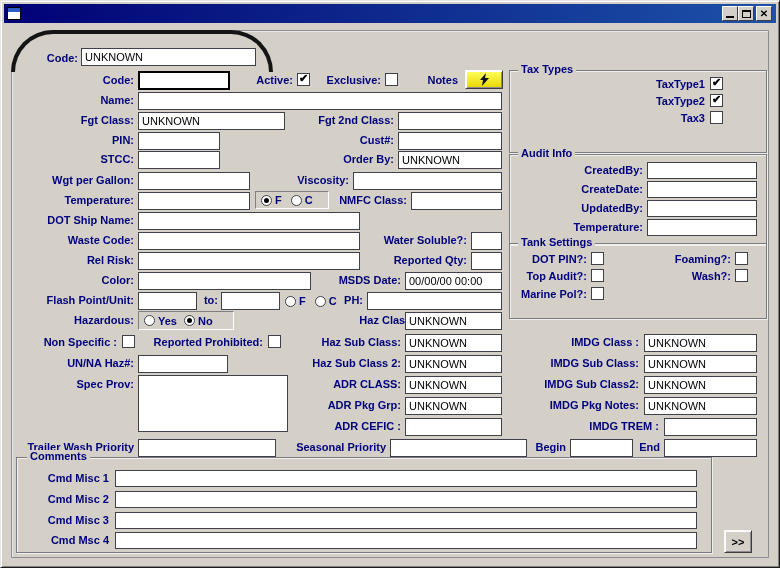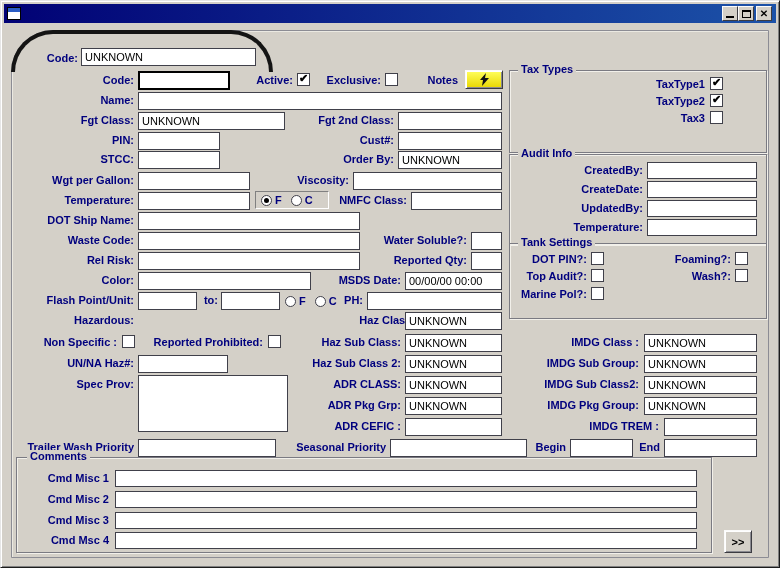--- a/index.html
+++ b/index.html
@@ -195,49 +195,55 @@
   <div class="radio-row" style="left:284px;top:292px;width:64px;height:16px">
     <span class="radio" data-checked="false"></span>
     <span>F</span>
     <span class="radio" style="margin-left:6px" data-checked="false"></span>
     <span>C</span>
   </div>
   <span class="lbl" style="left:332px;top:293px;width:30px">PH:</span>
   <input class="field" style="left: 366px; top: 291px; width: 135px;" value="">
 
   <span class="lbl" style="left:53px;top:313px;width:80px">Hazardous:</span>
+  <div class="radio-row inset" style="left:137px;top:310px;width:96px;height:19px">
+    <span class="radio" data-checked="false"></span>
+    <span>Yes</span>
+    <span class="radio" style="margin-left:4px" data-checked="true"></span>
+    <span>No</span>
+  </div>
   <span class="lbl" style="left:344px;top:313px;width:70px">Haz Class:</span>
   <input class="field" style="left: 404px; top: 311px; width: 97px;" value="UNKNOWN">
 
   <span class="lbl" style="left:26px;top:335px;width:90px">Non Specific :</span>
   <span class="cb" style="left:121px;top:334px" data-checked="false"></span>
   <span class="lbl" style="left:137px;top:335px;width:125px">Reported Prohibited:</span>
   <span class="cb" style="left:267px;top:334px" data-checked="false"></span>
   <span class="lbl" style="left:305px;top:335px;width:95px">Haz Sub Class:</span>
   <input class="field" style="left: 404px; top: 333px; width: 97px;" value="UNKNOWN">
   <span class="lbl" style="left:548px;top:335px;width:90px">IMDG Class :</span>
   <input class="field" style="left: 643px; top: 333px; width: 113px;" value="UNKNOWN">
 
   <span class="lbl" style="left:43px;top:356px;width:90px">UN/NA Haz#:</span>
   <input class="field" style="left: 137px; top: 354px; width: 90px;" value="">
   <span class="lbl" style="left:295px;top:356px;width:105px">Haz Sub Class 2:</span>
   <input class="field" style="left: 404px; top: 354px; width: 97px;" value="UNKNOWN">
-  <span class="lbl" style="left:528px;top:356px;width:110px">IMDG Sub Group:</span>
+  <span class="lbl" style="left:528px;top:356px;width:110px">IMDG Sub Class:</span>
   <input class="field" style="left: 643px; top: 354px; width: 113px;" value="UNKNOWN">
 
   <span class="lbl" style="left:58px;top:377px;width:75px">Spec Prov:</span>
   <textarea class="tarea" style="left: 137px; top: 374px; width: 150px; height: 57px;"></textarea>
   <span class="lbl" style="left:315px;top:377px;width:85px">ADR CLASS:</span>
   <input class="field" style="left: 404px; top: 375px; width: 97px;" value="UNKNOWN">
   <span class="lbl" style="left:520px;top:377px;width:118px">IMDG Sub Class2:</span>
   <input class="field" style="left: 643px; top: 375px; width: 113px;" value="UNKNOWN">
 
   <span class="lbl" style="left:310px;top:398px;width:90px">ADR Pkg Grp:</span>
   <input class="field" style="left: 404px; top: 396px; width: 97px;" value="UNKNOWN">
-  <span class="lbl" style="left:523px;top:398px;width:115px">IMDG Pkg Group:</span>
+  <span class="lbl" style="left:523px;top:398px;width:115px">IMDG Pkg Notes:</span>
   <input class="field" style="left: 643px; top: 396px; width: 113px;" value="UNKNOWN">
 
   <span class="lbl" style="left:315px;top:419px;width:85px">ADR CEFIC :</span>
   <input class="field" style="left: 404px; top: 417px; width: 97px;" value="">
   <span class="lbl" style="left:563px;top:419px;width:95px">IMDG TREM :</span>
   <input class="field" style="left: 663px; top: 417px; width: 93px;" value="">
 
   <span class="lbl" style="left:8px;top:440px;width:125px">Trailer Wash Priority</span>
   <input class="field" style="left: 137px; top: 438px; width: 138px;" value="">
   <span class="lbl" style="left:282px;top:440px;width:103px">Seasonal Priority</span>

